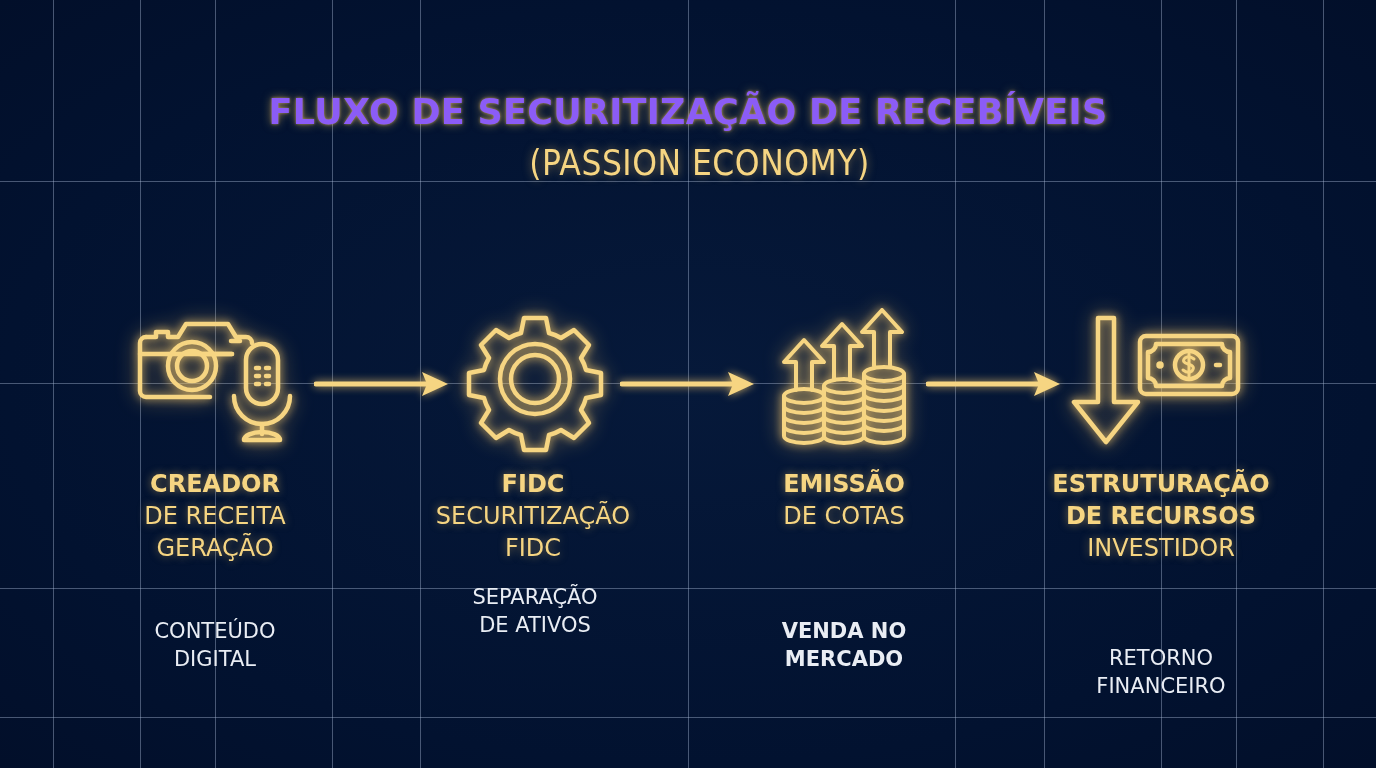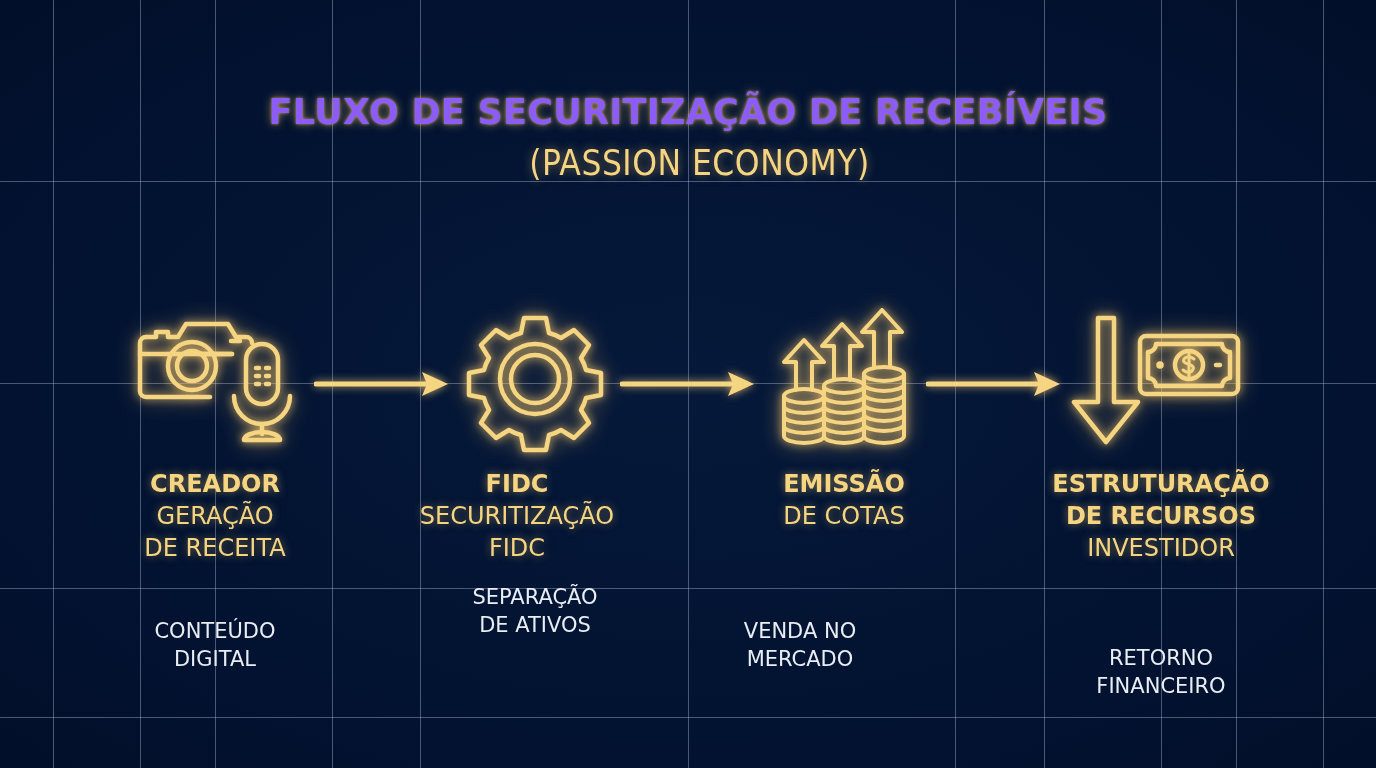--- a/index.html
+++ b/index.html
@@ -164,25 +164,25 @@
     <circle cx="109" cy="51" r="14"></circle>
     <path d="M114 45 q-5 -4 -9 -1 q-4 4 3 6 q8 2 4 7 q-4 3 -9 -1" stroke-width="3"></path>
     <line x1="109" y1="40" x2="109" y2="62" stroke-width="3"></line>
     <circle cx="80" cy="51" r="1.5" fill="#f6d582"></circle>
     <line x1="136" y1="51" x2="140" y2="51"></line>
   </svg>
 </div>
 
 <div class="step-text" style="left:95px; top:468px;">
   <span class="head">CREADOR</span>
+  <span class="body">DE RECEITA</span>
   <span class="body">GERAÇÃO</span>
-  <span class="body">DE RECEITA</span>
-</div>
-
-<div class="step-text" style="left:397px; top:468px;">
+</div>
+
+<div class="step-text" style="left:413px; top:468px;">
   <span class="head">FIDC</span>
   <span class="body">SECURITIZAÇÃO</span>
   <span class="body">FIDC</span>
 </div>
 
 <div class="step-text" style="left:724px; top:468px;">
   <span class="head">EMISSÃO</span>
   <span class="body">DE COTAS</span>
 </div>
 
@@ -193,20 +193,20 @@
 </div>
 
 <div class="note" style="left:95px; top:617px;">
   <div>CONTEÚDO</div>
   <div>DIGITAL</div>
 </div>
 <div class="note" style="left:415px; top:583px;">
   <div>SEPARAÇÃO</div>
   <div>DE ATIVOS</div>
 </div>
-<div class="note" style="left:680px; top:617px;">
+<div class="note" style="left:724px; top:617px;font-weight:bold;">
   <div>VENDA NO</div>
   <div>MERCADO</div>
 </div>
 <div class="note" style="left:1041px; top:644px;">
   <div>RETORNO</div>
   <div>FINANCEIRO</div>
 </div>
 
 </body></html>

